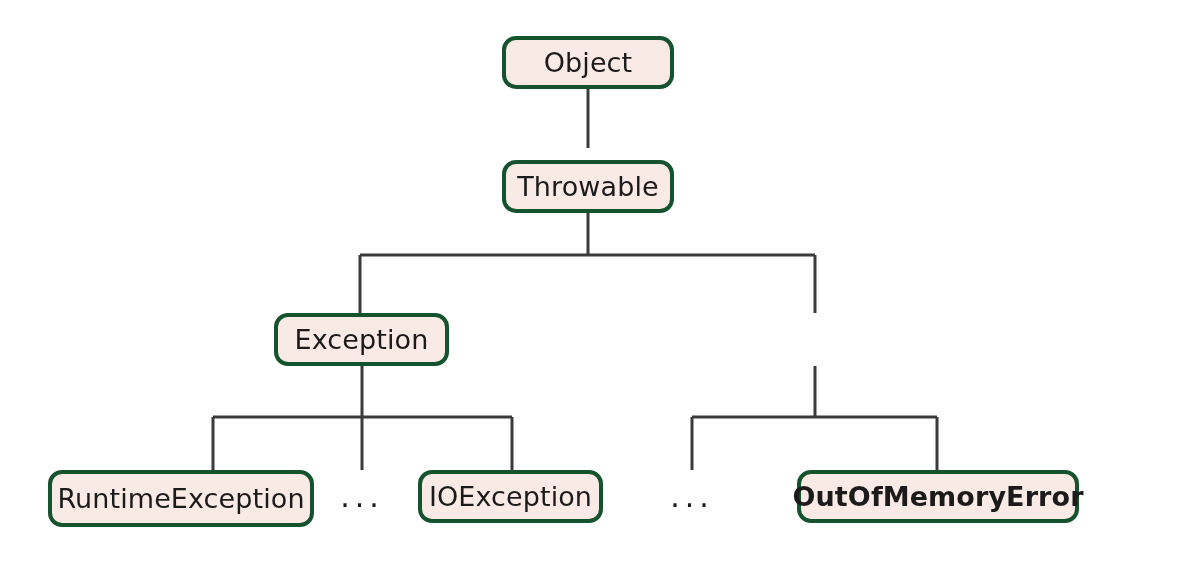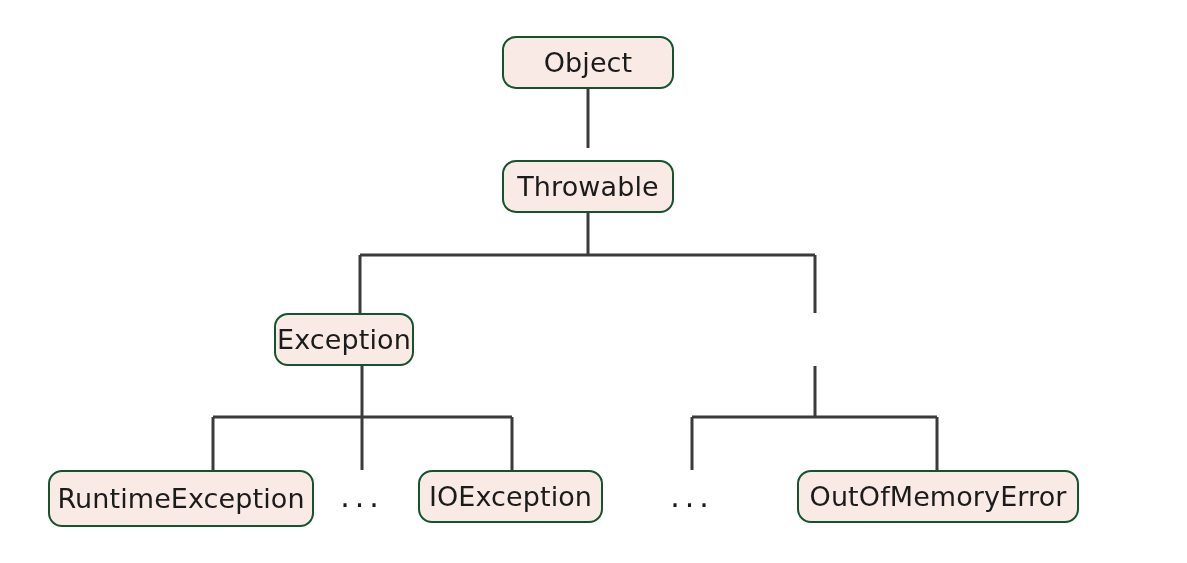--- a/index.html
+++ b/index.html
@@ -27,21 +27,21 @@
     width: 1187px;
     height: 563px;
   }
   .node {
     position: absolute;
     box-sizing: border-box;
     display: flex;
     align-items: center;
     justify-content: center;
     background: #faeae5;
-    border: 2px solid #14532d;
+    border: 4px solid #14532d;
     border-radius: 14px;
     color: #1b1b1b;
     font-size: 27px;
     line-height: 1;
     letter-spacing: 0.1px;
     white-space: nowrap;
     z-index: 2;
   }
   .ellipsis {
     position: absolute;
@@ -81,26 +81,26 @@
       <path d="M 692,417 L 937,417"></path>
       <path d="M 692,417 L 692,470"></path>
       <path d="M 937,417 L 937,470"></path>
     </g>
   </svg>
 
   <div class="node" style="left:502px; top:36px; width:172px; height:53px;">Object</div>
 
   <div class="node" style="left:502px; top:160px; width:172px; height:53px;">Throwable</div>
 
-  <div class="node" style="left:274px; top:313px; width:140px; height:53px;">Exception</div>
+  <div class="node" style="left:274px; top:313px; width:175px; height:53px;">Exception</div>
 
 
   <div class="node" style="left:48px; top:470px; width:266px; height:57px;text-align:right;">RuntimeException</div>
 
   <div class="node" style="left:418px; top:470px; width:185px; height:53px;text-align:right;">IOException</div>
 
-  <div class="node" style="left:797px; top:470px; width:282px; height:53px;">OutOfMemoryError</div>
+  <div class="node" style="left:797px; top:470px; width:282px; height:53px;font-weight:bold;">OutOfMemoryError</div>
 
   <div class="ellipsis" style="left:330px; top:478px; width:64px; height:38px;">...</div>
 
   <div class="ellipsis" style="left:660px; top:478px; width:64px; height:38px;">...</div>
 
 </div>
 
 </body></html>

